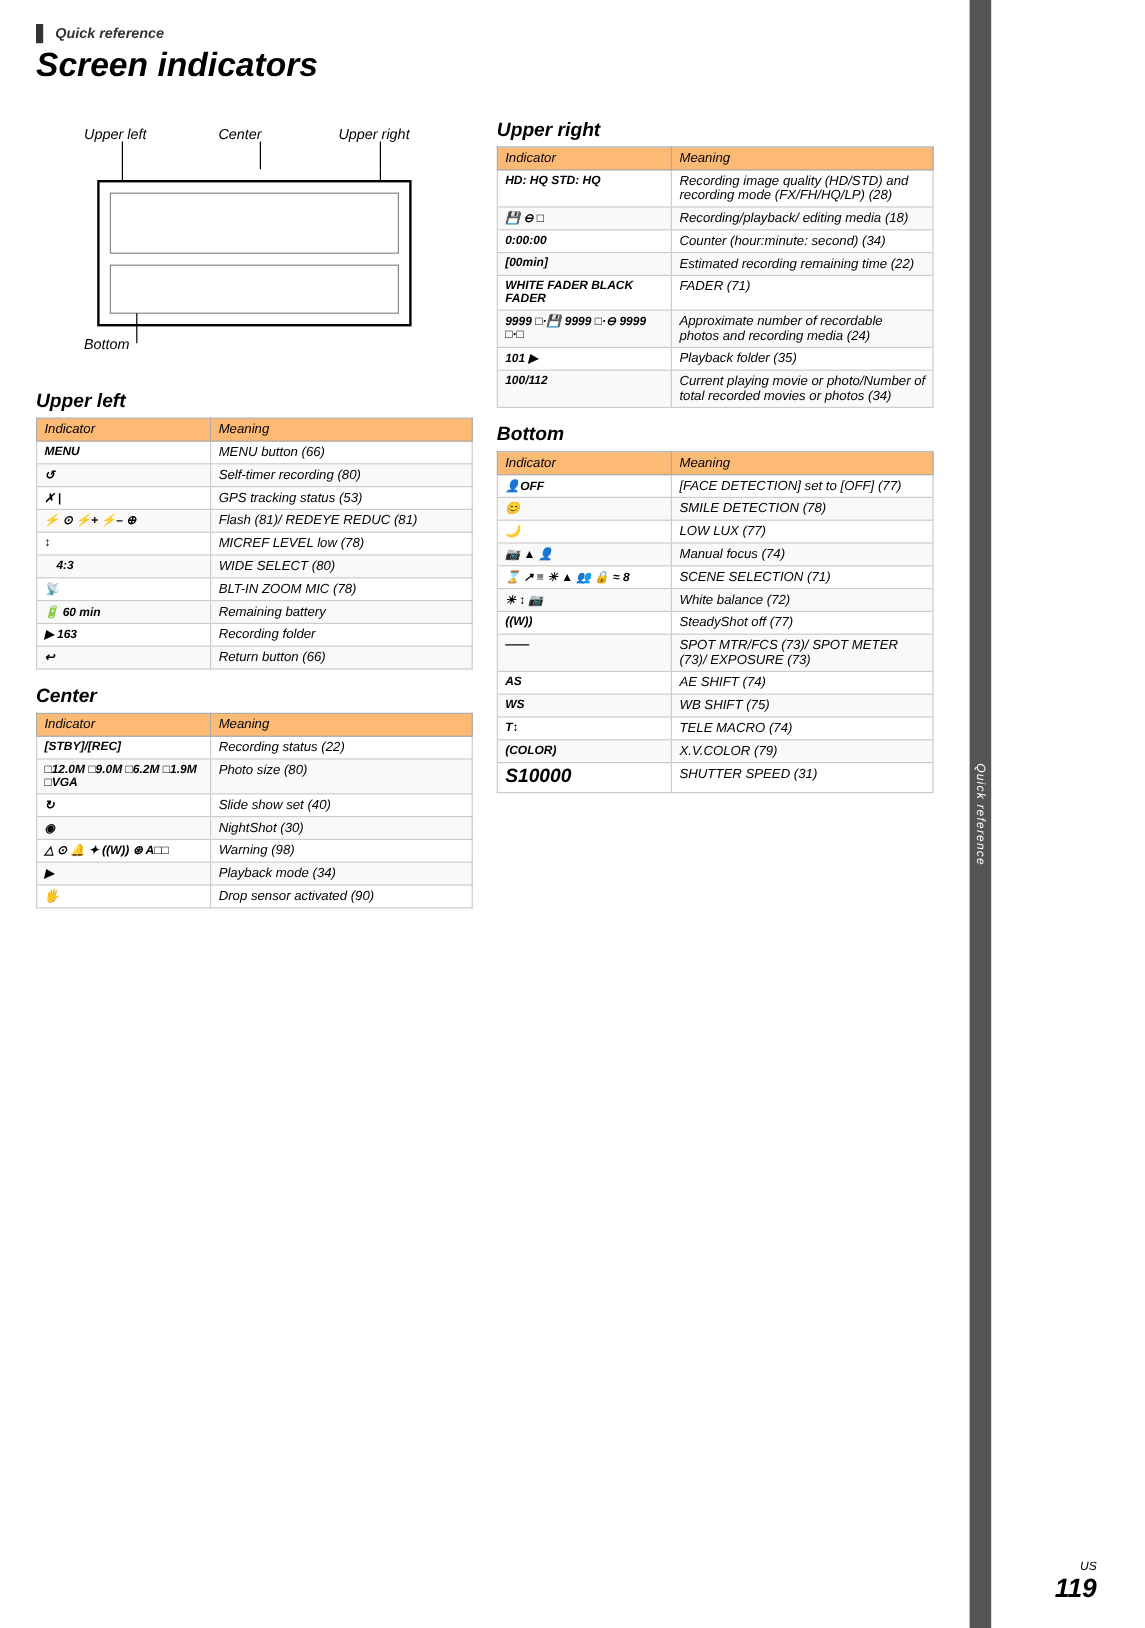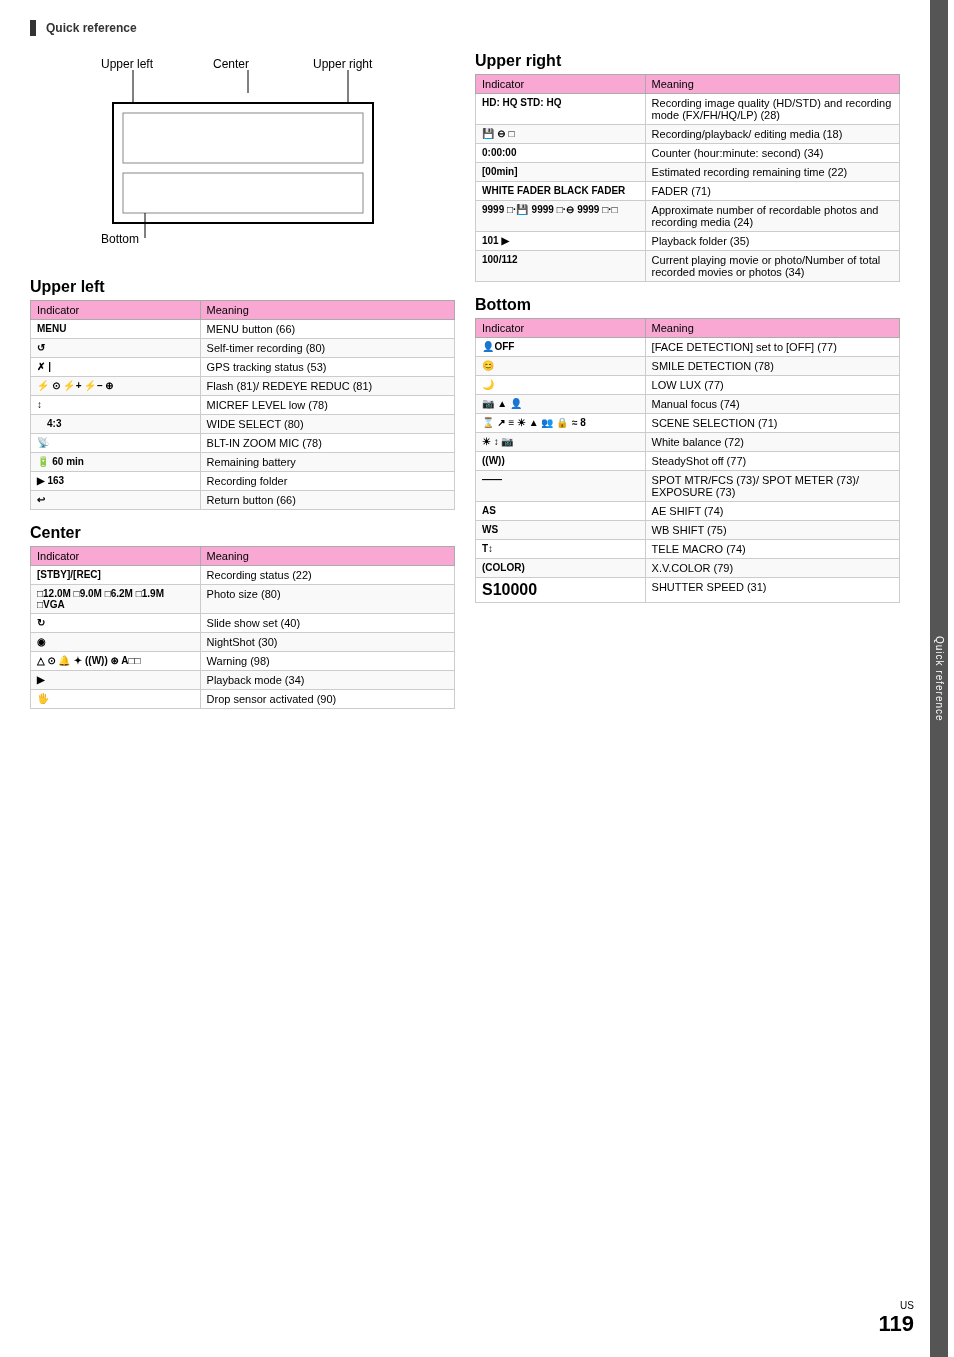--- a/index.html
+++ b/index.html
@@ -10,22 +10,23 @@
       color: #000;
       width: 954px;
       min-height: 1357px;
       position: relative;
       overflow-x: hidden;
     }
 
     
     .page-container {
       display: flex;
-      width: 948px;
+      width: 826px;
       min-height: 1357px;
+      font-style: italic;
     }
 
     .main-content {
       flex: 1;
       padding: 20px 30px 20px 30px;
     }
 
     .right-sidebar {
       width: 18px;
       background: #555;
@@ -94,21 +95,21 @@
     }
 
     
     .indicator-table {
       width: 100%;
       border-collapse: collapse;
       margin-bottom: 12px;
     }
 
     .indicator-table th {
-      background: #f9a8d4;
+      background: #fdba74;
       border: 1px solid #aaa;
       padding: 3px 6px;
       font-size: 11px;
       font-weight: normal;
       text-align: left;
     }
 
     .indicator-table td {
       border: 1px solid #ccc;
       padding: 3px 6px;
@@ -135,20 +136,23 @@
     }
   </style>
 </head>
 <body>
 
 <div class="page-container">
   <div class="main-content">
 
     <div class="section-label">
       <span>Quick reference</span>
+    </div>
+    <div class="page-title">
+      <span>Screen indicators</span>
     </div>
 
     <div class="two-col">
 
       <div class="left-col">
 
         <div class="diagram-area">
           <svg class="svg-diagram" width="300" height="210">
 
             <text x="8" y="30" font-size="12" font-family="Arial">Upper left</text>

